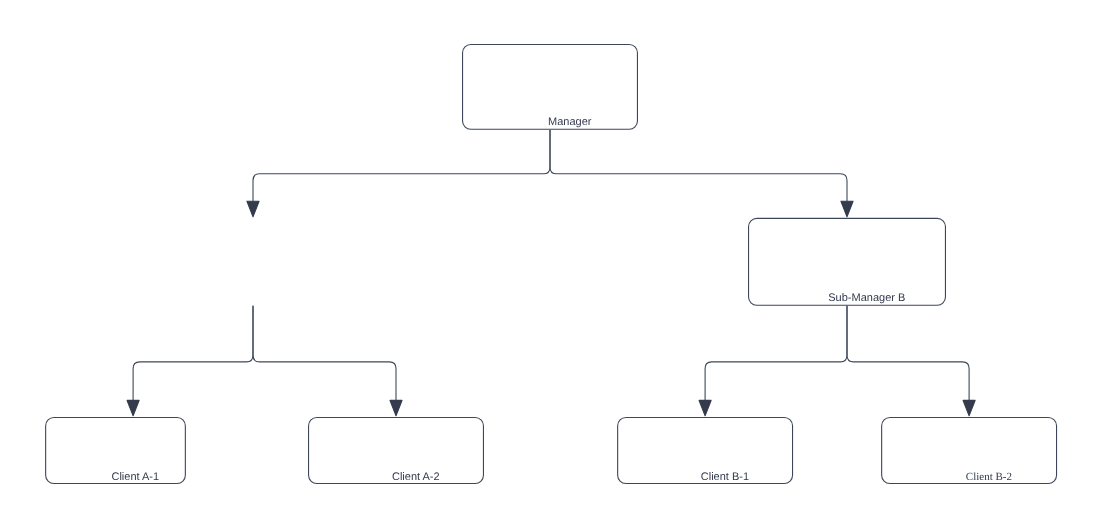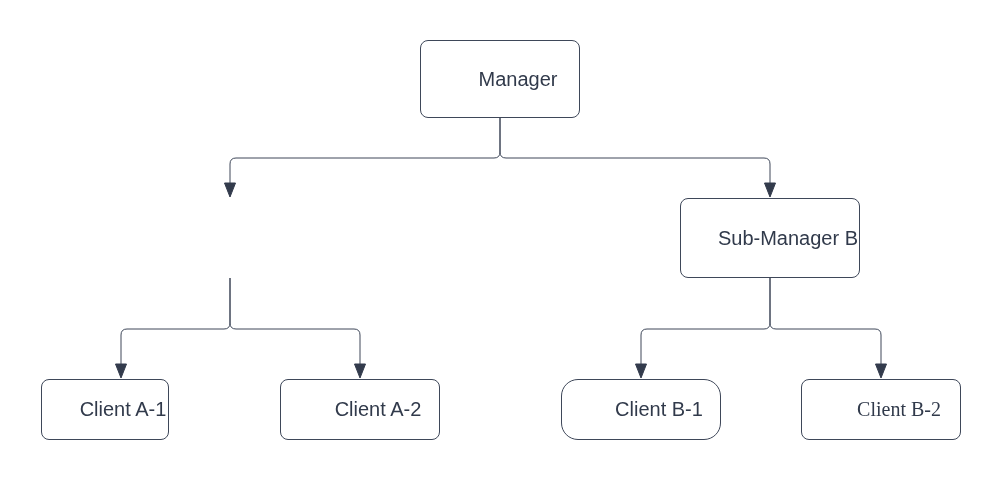--- a/index.html
+++ b/index.html
@@ -17,32 +17,32 @@
     overflow:hidden;
     font-family:"Liberation Sans", sans-serif;
   }
   #edges{position:absolute;left:0;top:0;width:1000px;height:480px;}
   .node{
     position:absolute;
     box-sizing:border-box;
     background:var(--node-fill);
     border:1px solid var(--stroke);
     border-radius:8px;
-    display:flex;align-items:center;justify-content:center;
-    font-size:20px;color:var(--text);
+    display:flex;align-items:flex-end;justify-content:center;
+    font-size:10px;color:var(--text);
     text-align:center;
     white-space:nowrap;
     padding-left:36px;
   }
   .node-manager   {left:420px;top:40px; width:160px;height:78px;}
   .node-sub-a     {left:140px;top:198px;width:180px;height:80px;}
   .node-sub-b     {left:680px;top:198px;width:180px;height:80px;}
   .node-client-a1 {left:41px; top:379px;width:128px;height:61px;}
   .node-client-a2 {left:280px;top:379px;width:160px;height:61px;}
-  .node-client-b1 {left:561px;top:379px;width:160px;height:61px;border-radius:17px;}
+  .node-client-b1 {left:561px;top:379px;width:160px;height:61px;}
   .node-client-b2 {left:801px;top:379px;width:160px;height:61px;font-family:Liberation Serif, serif;}
   .edge{fill:none;stroke:var(--stroke);stroke-width:1;}
   .arrowhead{fill:var(--arrow);stroke:var(--arrow);stroke-width:1;stroke-linejoin:round;}
 </style>
 </head>
 <body>
 
 <div id="canvas">
 
   <svg id="edges" viewBox="0 0 1000 480" xmlns="http://www.w3.org/2000/svg">

